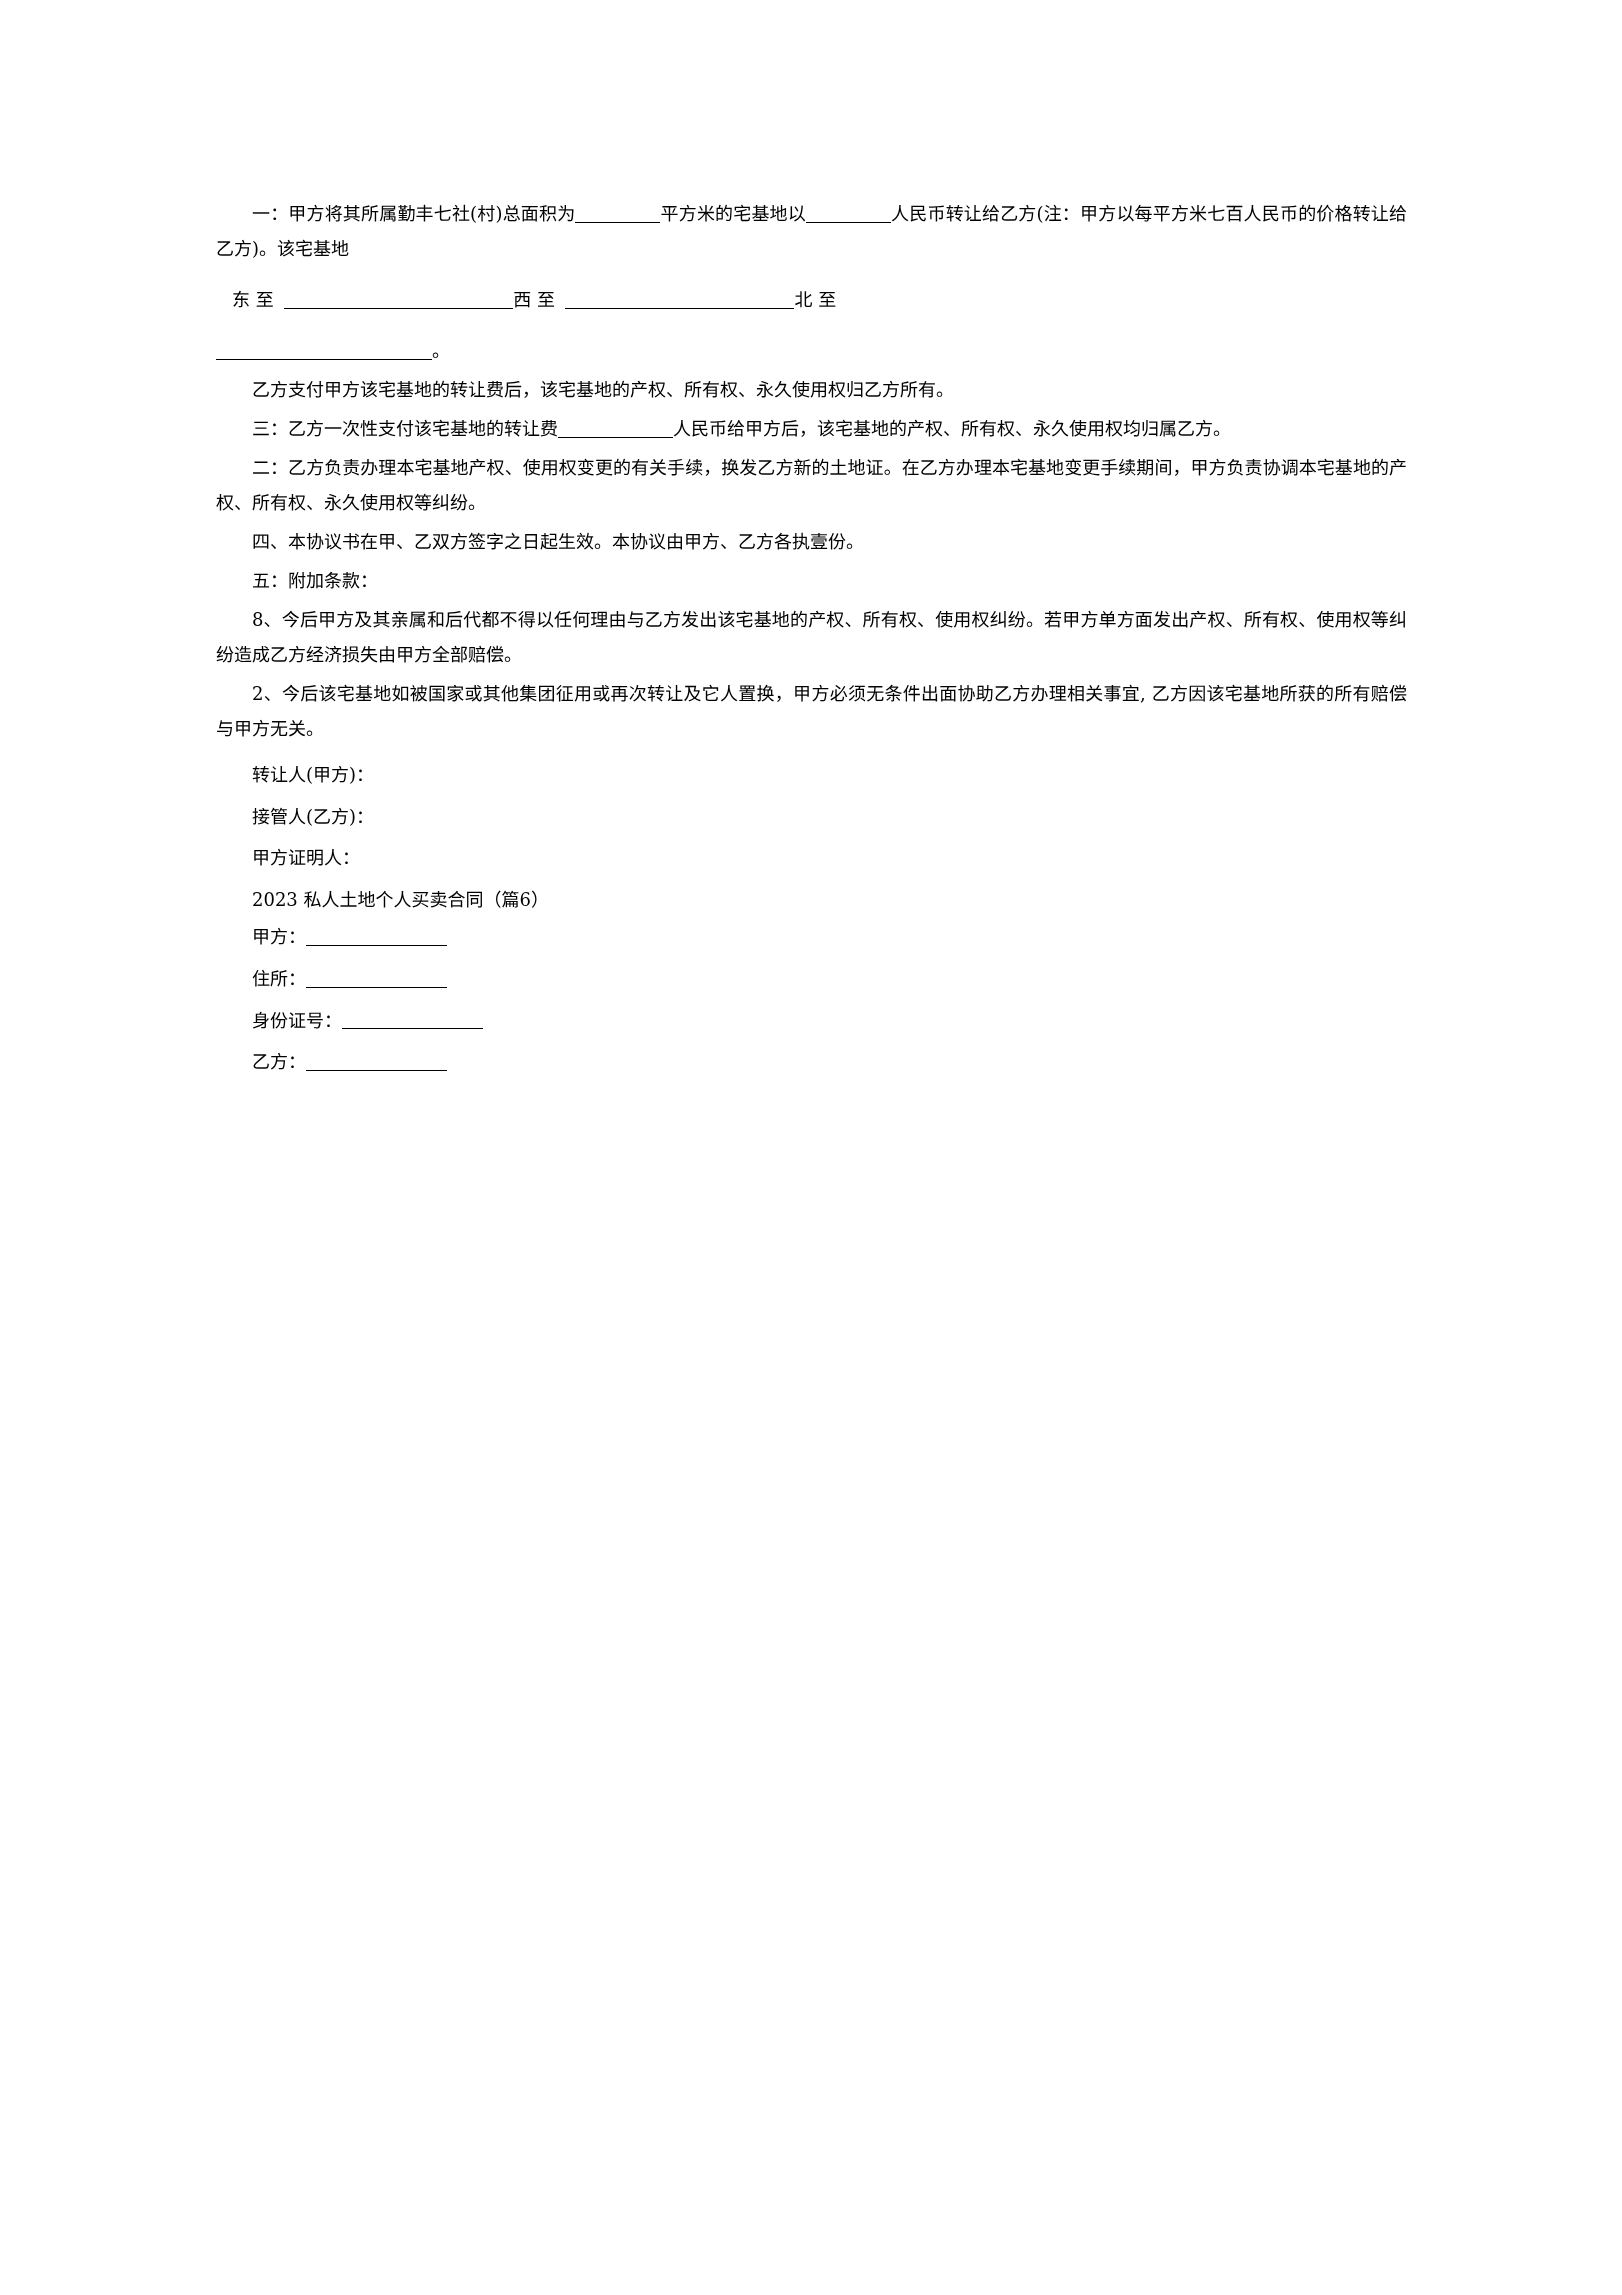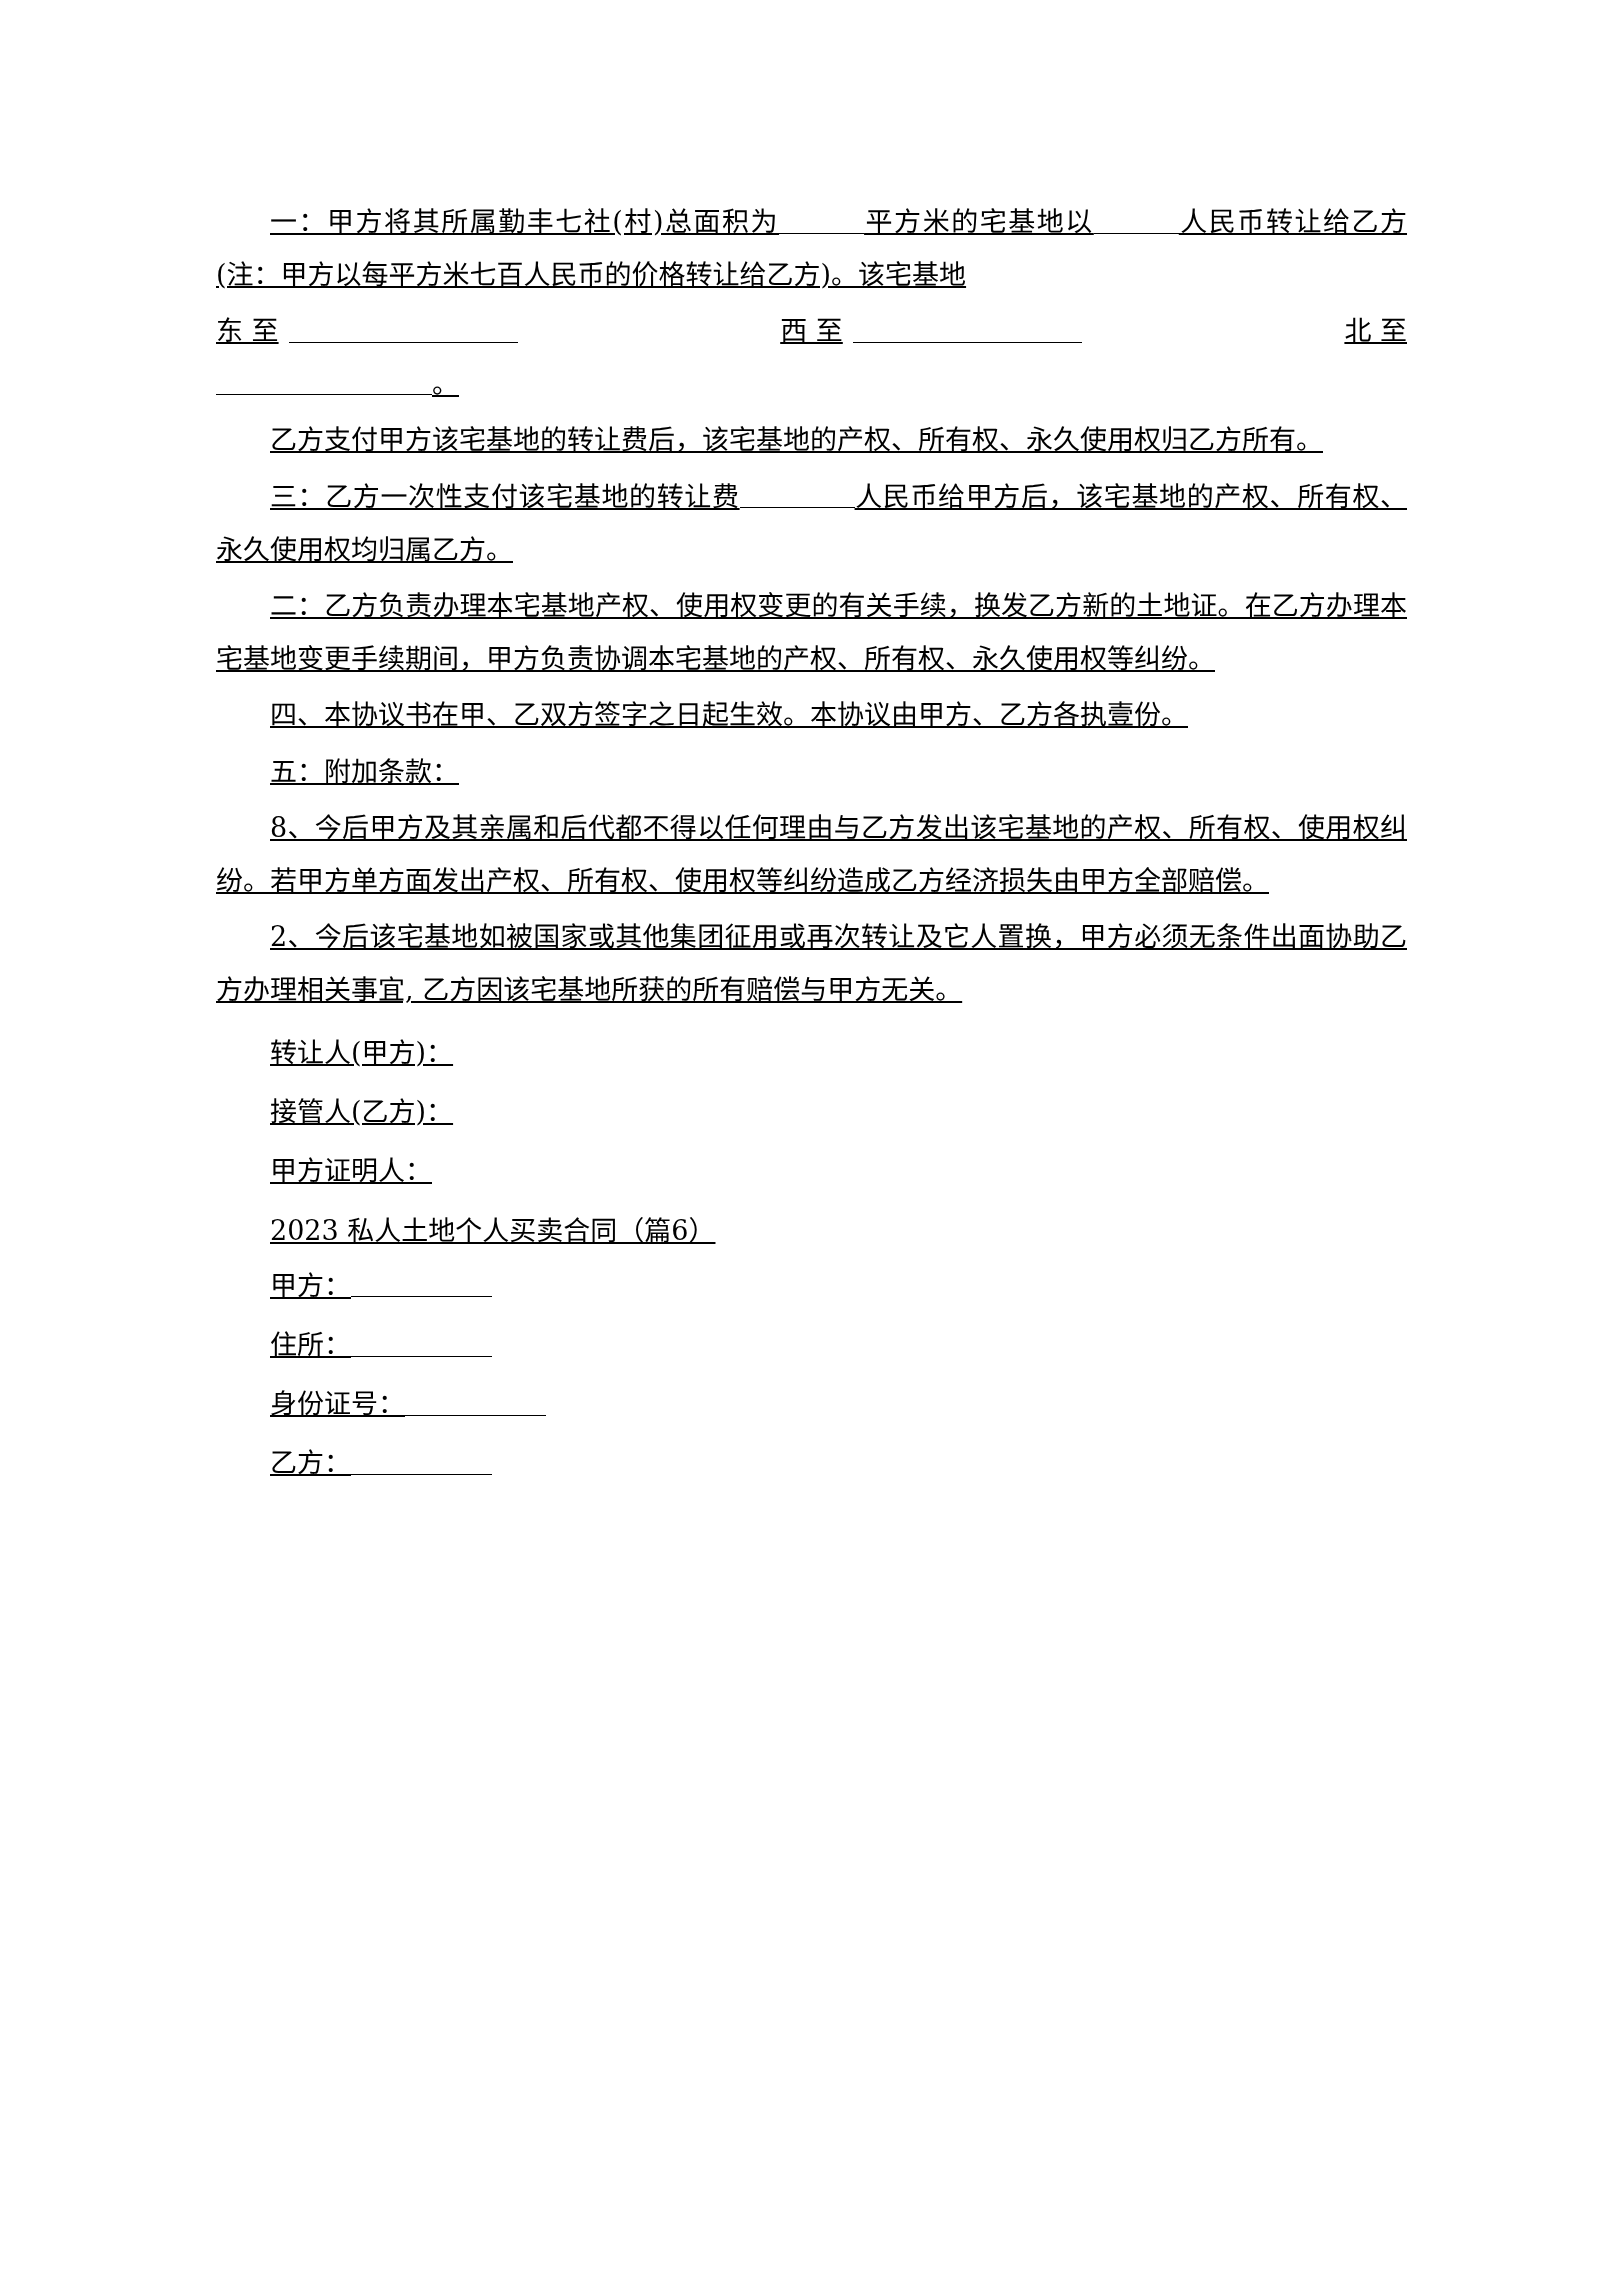--- a/index.html
+++ b/index.html
@@ -11,25 +11,24 @@
     position: relative;
     width: 1623px;
     height: 2295px;
     background: #ffffff;
     box-sizing: border-box;
     padding: 196px 216px 0 216px;
     font-family: "DejaVu Serif", "Liberation Serif", serif;
     color: #000000;
   }
   .doc {
-    font-size: 27px;
+    font-size: 18px;
     line-height: 1.95;
     text-align: justify;
     text-justify: inter-ideograph;
-    text-decoration: underline;
   }
   p {
     margin: 0 0 3.9px 0;
   }
   .indent {
     text-indent: 2em;
   }
   .blank-s {
     display: inline-block;
     border-bottom: 1.3px solid #000;
@@ -50,23 +49,23 @@
   }
   .blank-xl {
     display: inline-block;
     border-bottom: 1.3px solid #000;
     width: 216px;
     vertical-align: -2.6px;
   }
   .dir-line {
     text-indent: 0;
     display: flex;
-    justify-content: space-between;
+    justify-content: flex-start;
     align-items: baseline;
-    margin: 0;
+    margin: 16px;
   }
   .dir-item {
     white-space: nowrap;
   }
   .dir-item .blank-dir {
     display: inline-block;
     border-bottom: 1.3px solid #000;
     width: 229px;
     vertical-align: -2.6px;
     margin-left: 10.5px;

